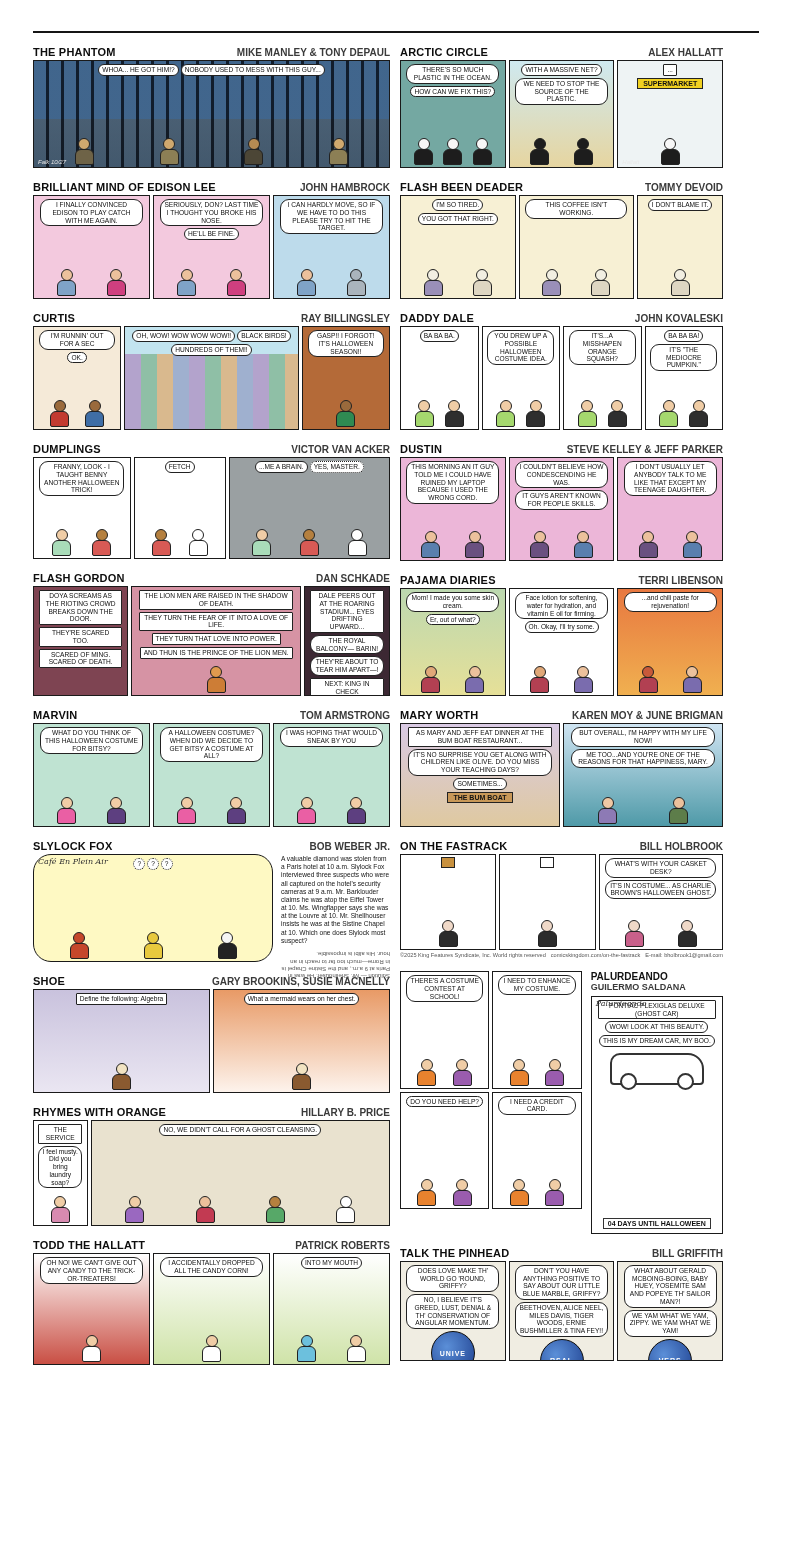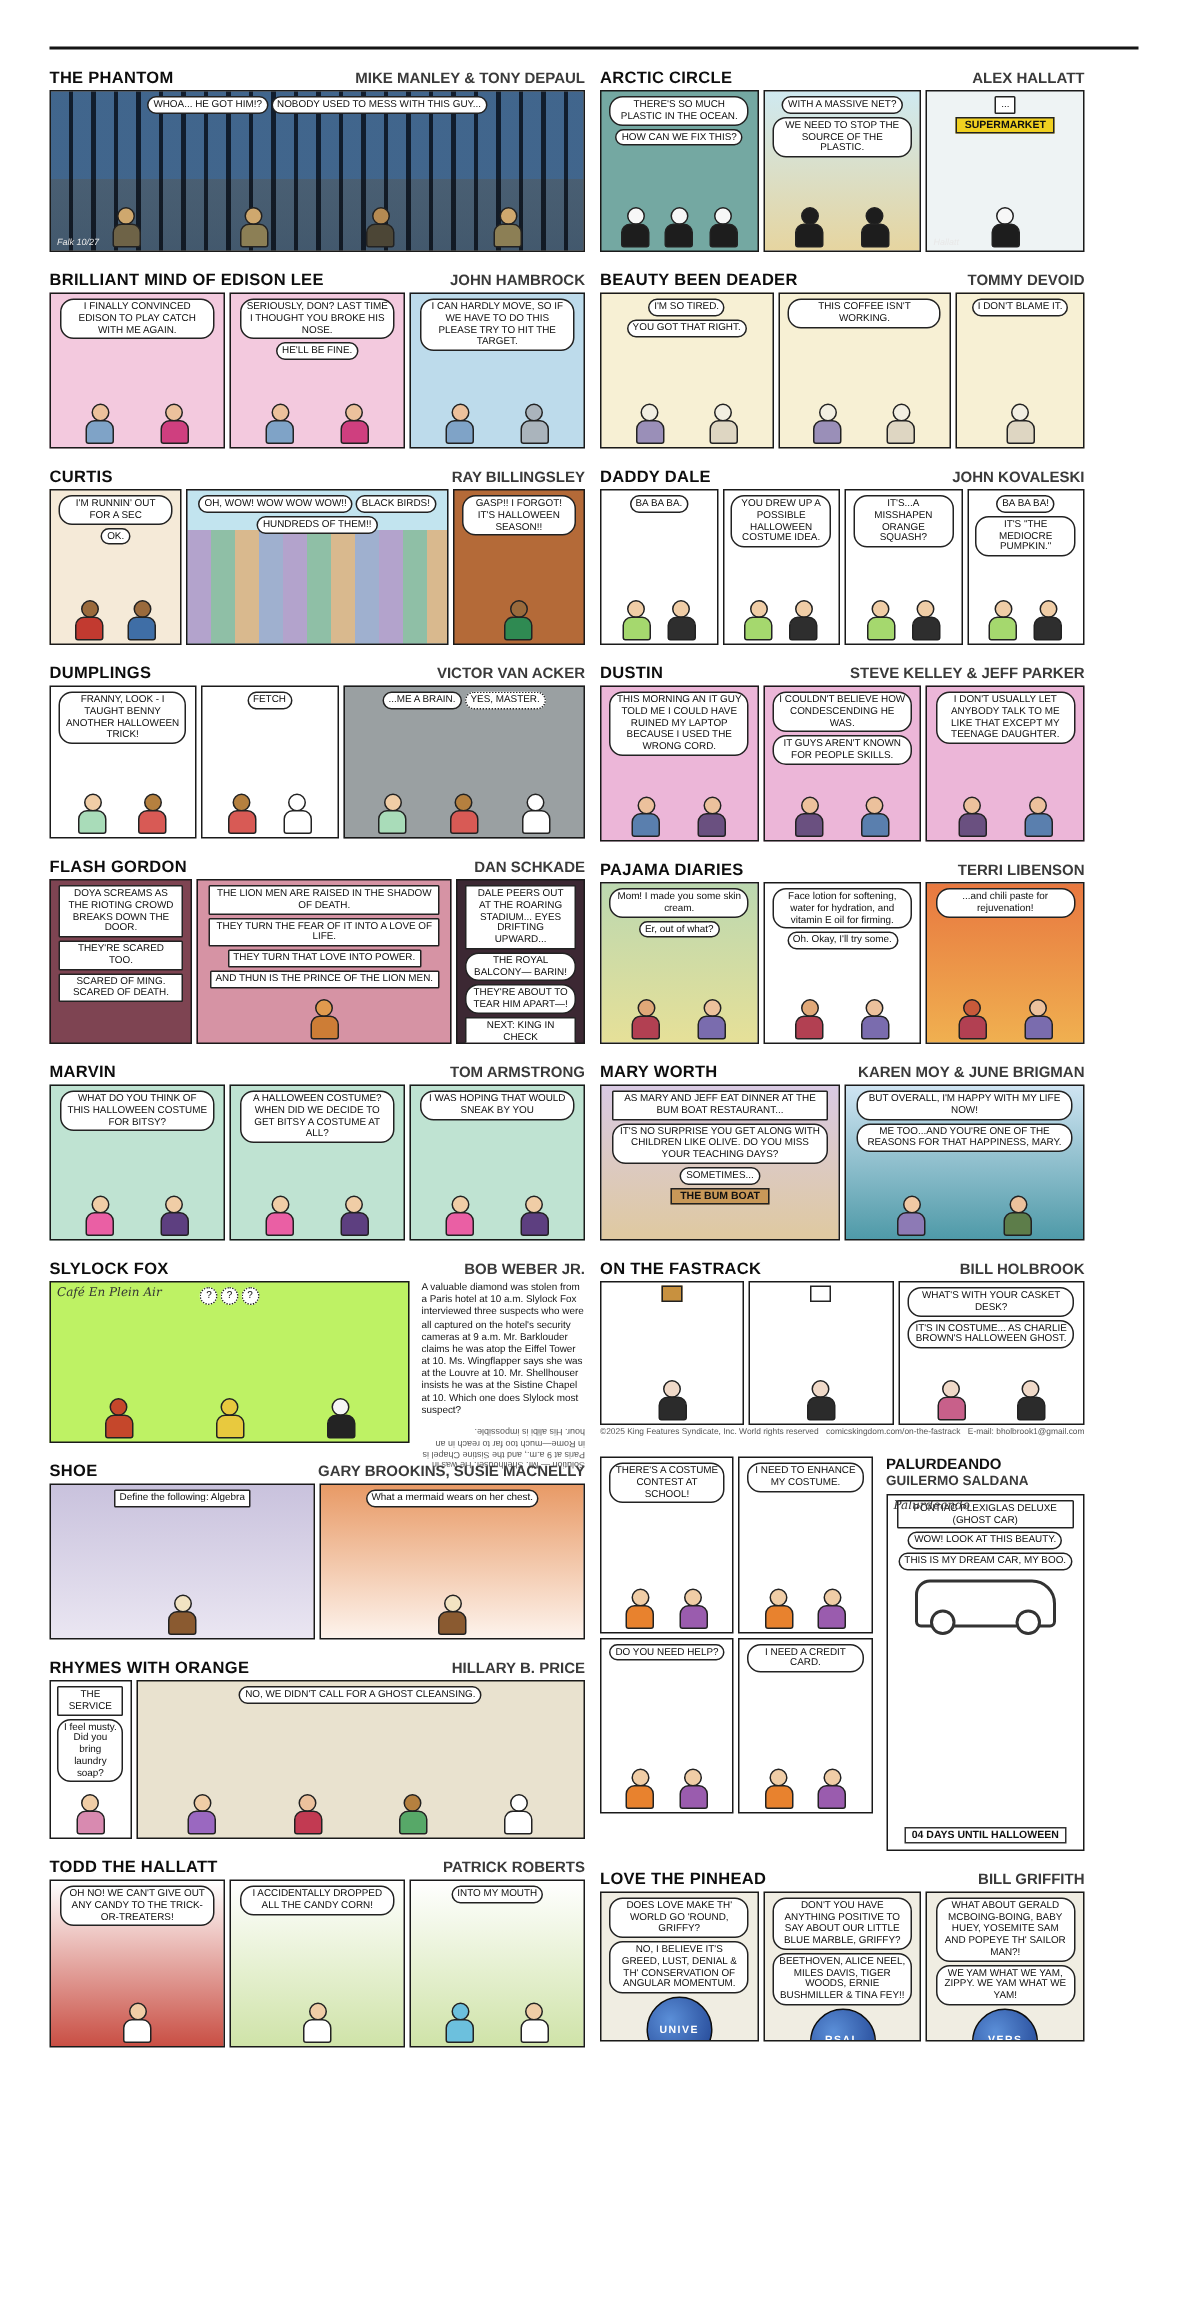--- a/index.html
+++ b/index.html
@@ -342,21 +342,21 @@
               </div>
             </div>
           </div>
         </section>
         <section class="strip">
           <div class="strip-head">
             <span class="strip-title">SLYLOCK FOX</span>
             <span class="strip-author">BOB WEBER JR.</span>
           </div>
           <div class="panels" style="height: 108px;">
-            <div class="panel" style="background: #bef264; flex: 0 0 240px;">
+            <div class="panel" style="background: #fef9c3; flex: 0 0 240px; border-radius: 18px;">
               <div class="script-label">Café En Plein Air</div>
               <div class="bubs">
                 <div class="bub t">?</div>
                 <div class="bub t">?</div>
                 <div class="bub t">?</div>
               </div>
               <div class="figs">
                 <div class="fig">
                   <div class="fig-head" style="background: rgb(197, 71, 43);"></div>
                   <div class="fig-body" style="background: rgb(197, 71, 43);"></div>
@@ -549,21 +549,21 @@
                   <div class="fig-head" style="background: rgb(247, 247, 247);"></div>
                   <div class="fig-body" style="background: rgb(29, 29, 29);"></div>
                 </div>
               </div>
               <div class="sig">Hallatt</div>
             </div>
           </div>
         </section>
         <section class="strip">
           <div class="strip-head">
-            <span class="strip-title">BEAUTY BEEN DEADER</span>
+            <span class="strip-title">FLASH BEEN DEADER</span>
             <span class="strip-author">TOMMY DEVOID</span>
           </div>
           <div class="panels" style="height: 104px;">
             <div class="panel" style="background: rgb(247, 240, 212); flex: 1.15 1 0px;">
               <div class="bubs">
                 <div class="bub s">I'M SO TIRED.</div>
                 <div class="bub s">YOU GOT THAT RIGHT.</div>
               </div>
               <div class="figs">
                 <div class="fig">
@@ -942,21 +942,21 @@
                   </div>
                   <div class="car"></div>
                   <div class="banner-cap">04 DAYS UNTIL HALLOWEEN</div>
                 </div>
               </div>
             </div>
           </div>
         </section>
         <section class="strip">
           <div class="strip-head">
-            <span class="strip-title">LOVE THE PINHEAD</span>
+            <span class="strip-title">TALK THE PINHEAD</span>
             <span class="strip-author">BILL GRIFFITH</span>
           </div>
           <div class="panels" style="height: 100px;">
             <div class="panel" style="background: rgb(240, 237, 226); flex: 1 1 0px;">
               <div class="bubs">
                 <div class="bub s">DOES LOVE MAKE TH' WORLD GO 'ROUND, GRIFFY?</div>
                 <div class="bub s">NO, I BELIEVE IT'S GREED, LUST, DENIAL &amp; TH' CONSERVATION OF ANGULAR MOMENTUM.</div>
               </div>
               <div class="globe">UNIVE</div>
             </div>

